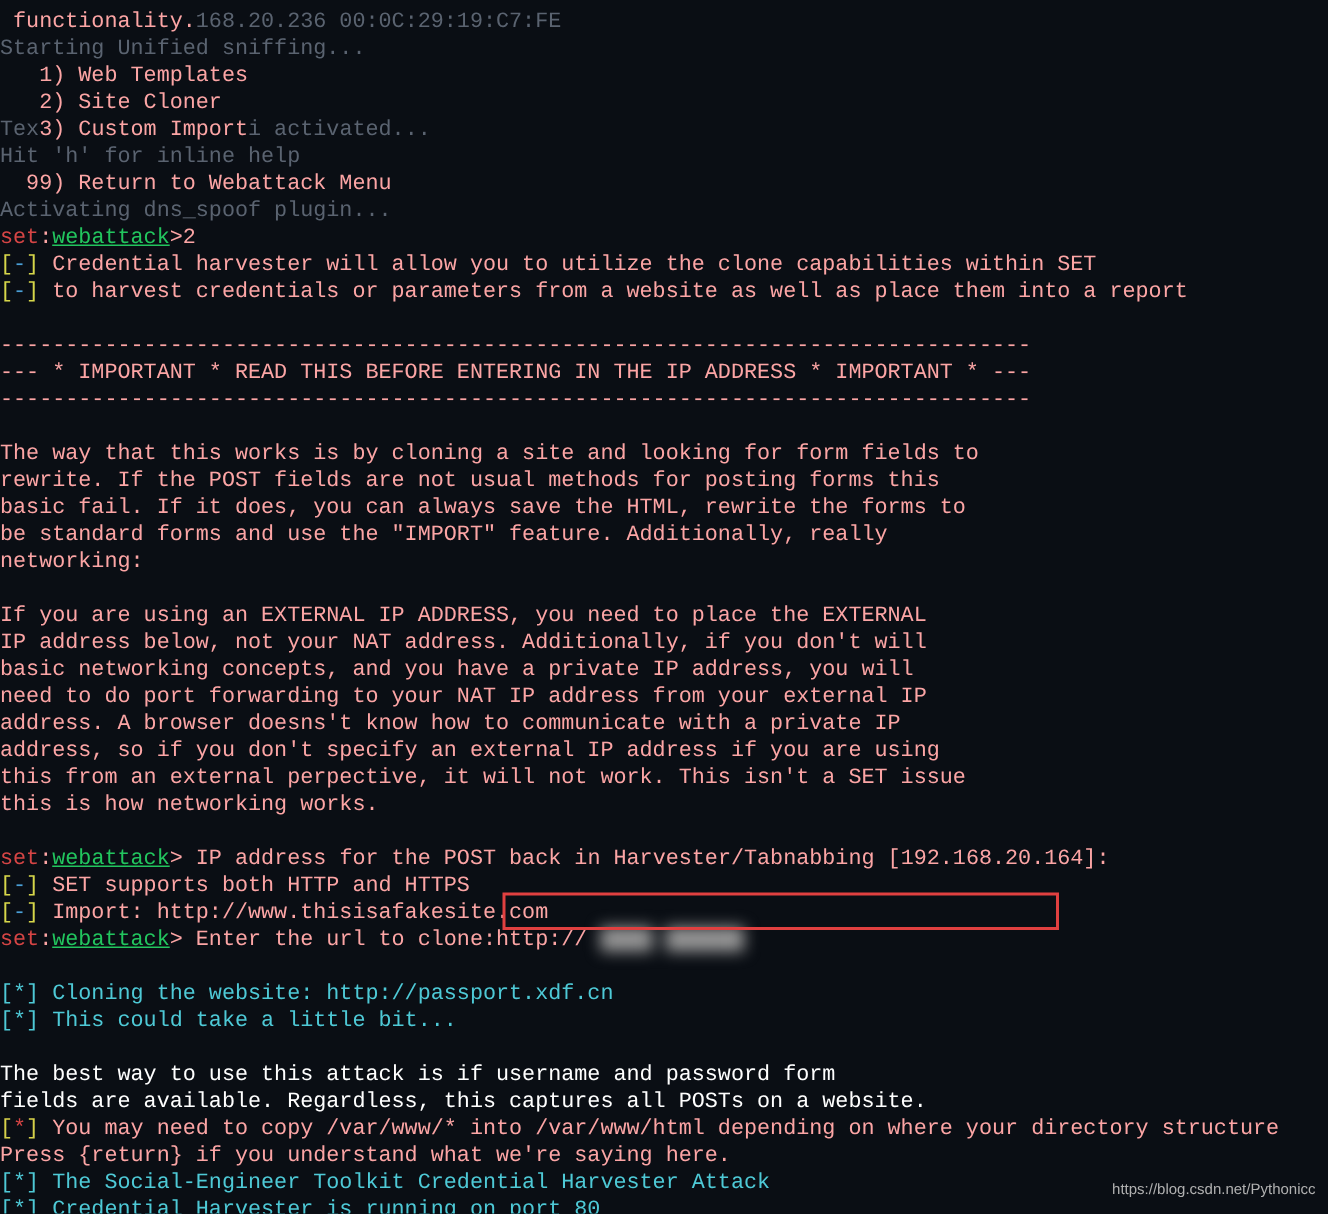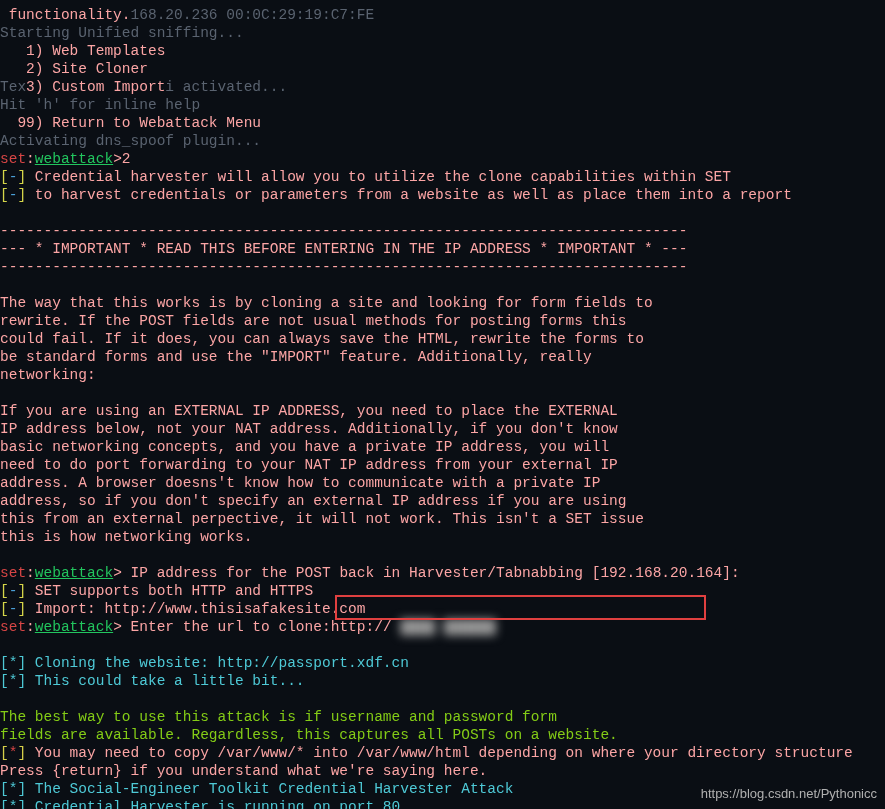--- a/index.html
+++ b/index.html
@@ -18,21 +18,21 @@
     .terminal {
       white-space: pre;
       padding-top: 6px;
     }
     .white { color: #fca5a5; }
     .dim { color: #5a6370; text-align: right; }
     .cyan { color: #4ec9d6; }
     .red { color: #d64545; margin-top: 43px; }
     .blue { color: #22c55e; text-decoration: underline; }
     .yellow { color: #d6d04a; }
-    .darkorange { color: #84cc16; }
+    .darkorange { color: #ffffff; }
     .bracket-open { color: #d6d64a; }
     .dash { color: #4a9fd6; }
     .bracket-close { color: #d6d64a; }
     .redbox {
       position: absolute;
       border: 2px solid #e04040;
       left: 335px;
       top: 595px;
       width: 371px;
       height: 25px;
@@ -40,21 +40,21 @@
     }
     .blurred {
       filter: blur(5px);
       color: #999;
     }
     .watermark {
       position: absolute;
       right: 8px;
       bottom: 6px;
       color: #b0b0b0;
-      font-size: 13px;
+      font-size: 10px;
       font-family: Arial, sans-serif;
     }
   </style>
 </head>
 <body>
 
 <div class="terminal"><span class="white"> functionality.</span><span class="dim">168.20.236 00:0C:29:19:C7:FE</span>
 <span class="dim">Starting Unified sniffing...</span>
 <span class="white">   1) Web Templates</span>
 <span class="white">   2) Site Cloner</span>
@@ -65,26 +65,26 @@
 <span class="red">set</span><span class="white">:</span><span class="blue">webattack</span><span class="white">&gt;2</span>
 <span class="bracket-open">[</span><span class="dash">-</span><span class="bracket-close">]</span><span class="white"> Credential harvester will allow you to utilize the clone capabilities within SET</span>
 <span class="bracket-open">[</span><span class="dash">-</span><span class="bracket-close">]</span><span class="white"> to harvest credentials or parameters from a website as well as place them into a report</span>
 
 <span class="white">-------------------------------------------------------------------------------</span>
 <span class="white">--- * IMPORTANT * READ THIS BEFORE ENTERING IN THE IP ADDRESS * IMPORTANT * ---</span>
 <span class="white">-------------------------------------------------------------------------------</span>
 
 <span class="white">The way that this works is by cloning a site and looking for form fields to</span>
 <span class="white">rewrite. If the POST fields are not usual methods for posting forms this</span>
-<span class="white">could fail. If it does, you can always save the HTML, rewrite the forms to</span>
+<span class="white">basic fail. If it does, you can always save the HTML, rewrite the forms to</span>
 <span class="white">be standard forms and use the "IMPORT" feature. Additionally, really</span>
 <span class="white">networking:</span>
 
 <span class="white">If you are using an EXTERNAL IP ADDRESS, you need to place the EXTERNAL</span>
-<span class="white">IP address below, not your NAT address. Additionally, if you don't know</span>
+<span class="white">IP address below, not your NAT address. Additionally, if you don't will</span>
 <span class="white">basic networking concepts, and you have a private IP address, you will</span>
 <span class="white">need to do port forwarding to your NAT IP address from your external IP</span>
 <span class="white">address. A browser doesns't know how to communicate with a private IP</span>
 <span class="white">address, so if you don't specify an external IP address if you are using</span>
 <span class="white">this from an external perpective, it will not work. This isn't a SET issue</span>
 <span class="white">this is how networking works.</span>
 
 <span class="red">set</span><span class="white">:</span><span class="blue">webattack</span><span class="white">&gt; IP address for the POST back in Harvester/Tabnabbing [192.168.20.164]:</span>
 <span class="bracket-open">[</span><span class="dash">-</span><span class="bracket-close">]</span><span class="white"> SET supports both HTTP and HTTPS</span>
 <span class="bracket-open">[</span><span class="dash">-</span><span class="bracket-close">]</span><span class="white"> Import: http://www.thisisafakesite.com</span>

